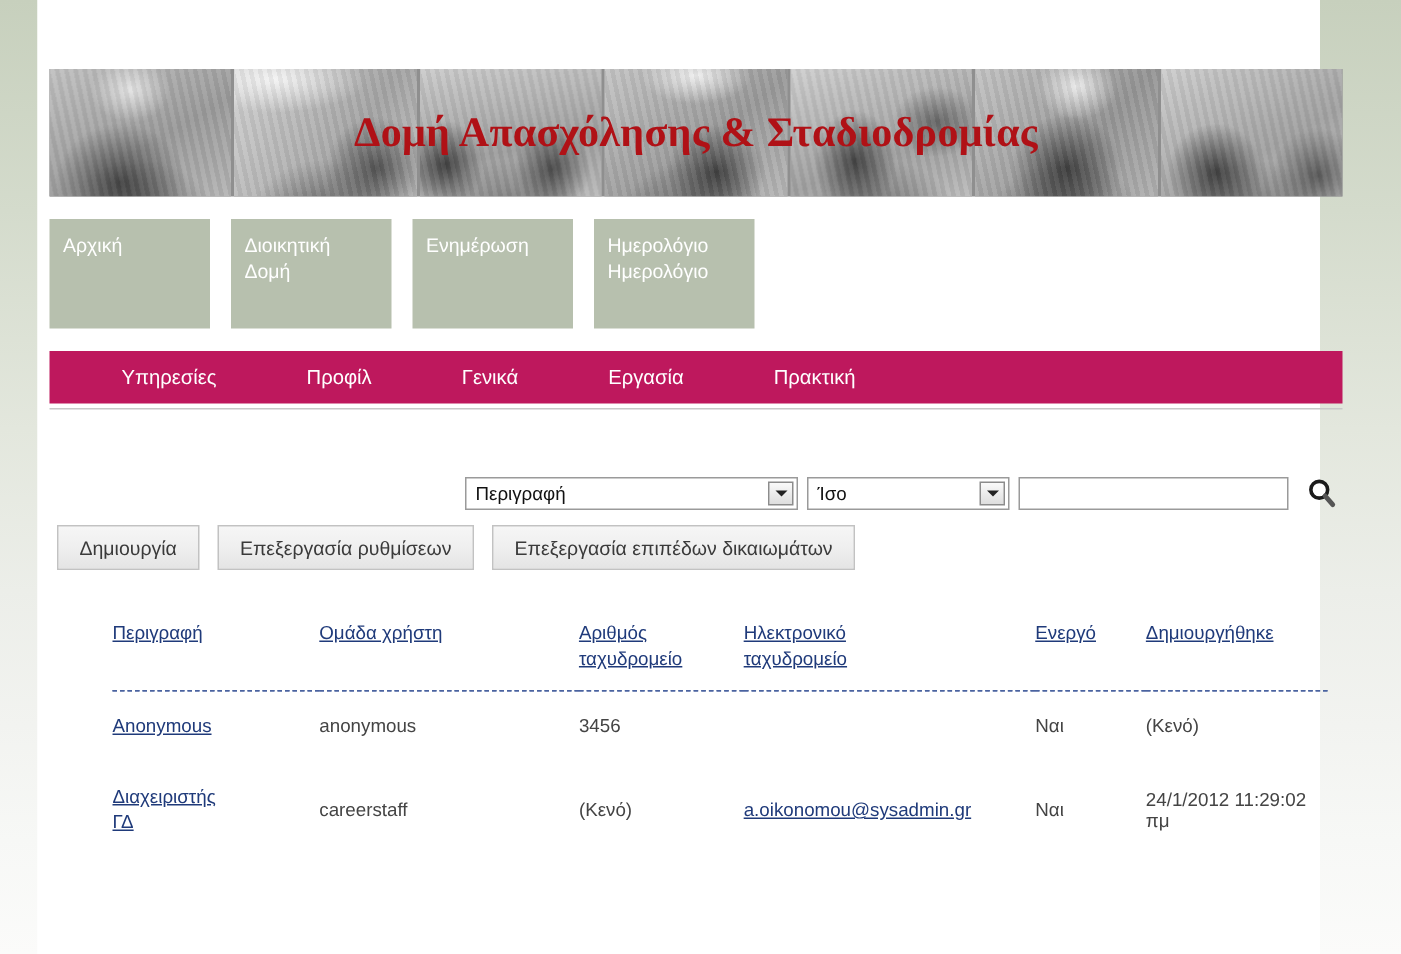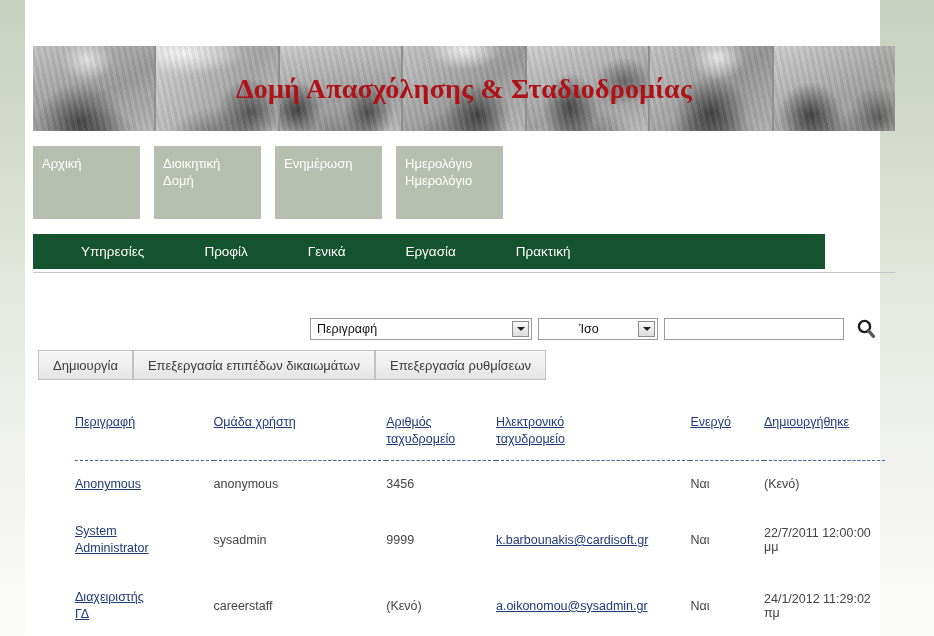--- a/index.html
+++ b/index.html
@@ -154,23 +154,23 @@
     line-height: 17px;
     cursor: pointer;
   }
   .navtile span { display: block; }
 
   
   .subnav {
     position: absolute;
     left: 8px;
     top: 234px;
-    width: 792px;
+    width: 862px;
     height: 35px;
-    background: #14532d;
+    background: #be185d;
     display: flex;
     align-items: center;
   }
   .subnav-item {
     color: #ffffff;
     font-size: 13.5px;
     padding: 0 18px;
     margin-left: 24px;
     cursor: pointer;
     white-space: nowrap;
@@ -211,21 +211,21 @@
     border: 1px solid #9a9a9a;
     background: #ffffff;
     font-size: 12.5px;
     color: #111;
     display: flex;
     align-items: center;
     padding: 0 24px 0 6px;
     cursor: pointer;
   }
   .sel.wide { width: 222px; }
-  .sel.narrow { width: 120px; justify-content: center; }
+  .sel.narrow { width: 135px; }
   .sel .arrowbox {
     position: absolute;
     right: 2px;
     top: 2px;
     width: 17px;
     height: 16px;
     background: linear-gradient(to bottom, #fafafa, #dedede);
     border: 1px solid #8c8c8c;
     box-sizing: border-box;
     display: flex;
@@ -253,20 +253,21 @@
     margin-left: 6px;
     cursor: pointer;
     line-height: 0;
   }
 
   .buttonbar {
     position: absolute;
     left: 13px;
     top: 350px;
     display: flex;
+    gap: 12px;
   }
   .btn {
     height: 30px;
     box-sizing: border-box;
     background: linear-gradient(to bottom, #f6f6f6 0%, #efefef 50%, #e4e4e4 100%);
     border: 1px solid #c2c2c2;
     color: #3a3a3a;
     font-size: 13px;
     padding: 0 14px;
     display: flex;
@@ -383,22 +384,22 @@
     <span class="search-icon">
       <svg width="20" height="22" viewBox="0 0 20 22">
         <circle cx="8.5" cy="8.5" r="5.6" fill="#ffffff" stroke="#1b1b1b" stroke-width="2.4"></circle>
         <line x1="12.4" y1="12.6" x2="17.5" y2="18.4" stroke="#555555" stroke-width="3.2" stroke-linecap="round"></line>
       </svg>
     </span>
   </div>
 
   <div class="buttonbar">
     <div class="btn">Δημιουργία</div>
+    <div class="btn">Επεξεργασία ρυθμίσεων</div>
     <div class="btn">Επεξεργασία επιπέδων δικαιωμάτων</div>
-    <div class="btn">Επεξεργασία ρυθμίσεων</div>
   </div>
 
   <table class="tbl">
     <thead>
       <tr class="hdr-row">
         <th class="c-desc">
           <a class="nowrapish">Περιγραφή</a>
         </th>
         <th class="c-user">
           <a class="nowrapish">Ομάδα χρήστη</a>
@@ -427,33 +428,20 @@
         <td>anonymous</td>
         <td>3456</td>
         <td>
           <a></a>
         </td>
         <td>Ναι</td>
         <td>(Κενό)</td>
       </tr>
       <tr>
         <td>
-          <a class="nowrapish">System</a><br>
-          <a class="nowrapish">Administrator</a>
-        </td>
-        <td>sysadmin</td>
-        <td>9999</td>
-        <td>
-          <a>k.barbounakis@cardisoft.gr</a>
-        </td>
-        <td>Ναι</td>
-        <td>22/7/2011 12:00:00 μμ</td>
-      </tr>
-      <tr>
-        <td>
           <a class="nowrapish">Διαχειριστής</a><br>
           <a class="nowrapish">ΓΔ</a>
         </td>
         <td>careerstaff</td>
         <td>(Κενό)</td>
         <td>
           <a>a.oikonomou@sysadmin.gr</a>
         </td>
         <td>Ναι</td>
         <td>24/1/2012 11:29:02 πμ</td>

